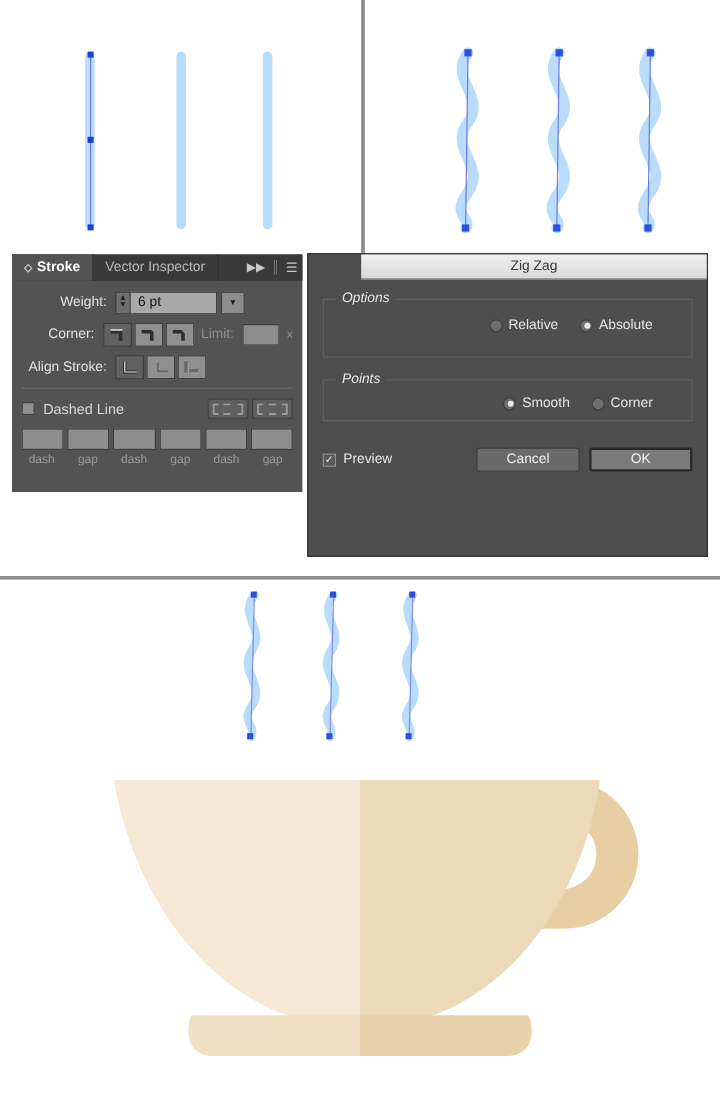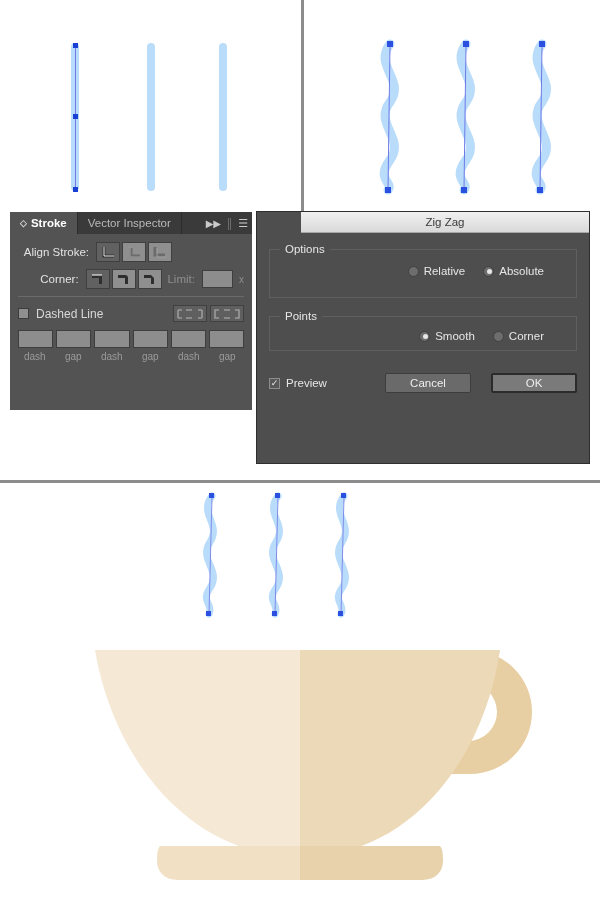--- a/index.html
+++ b/index.html
@@ -97,21 +97,21 @@
   }
   .dlg-title {
     height: 21px; background: linear-gradient(#f0f0f0,#d9d9d9);
     color: #3a3a3a; font-size: 11.5px; display: flex; align-items: center;
     justify-content: center; border-bottom: 1px solid #a8a8a8; margin-left: 44px;
   }
   .dlg-body { padding: 10px 12px; }
   fieldset.grp {
     border: 1px solid #5f5f5f; padding: 10px 10px 10px 10px; margin-bottom: 12px;
   }
-  fieldset.grp legend { padding: 0 5px; font-size: 11.5px; color: #e6e6e6; }
+  fieldset.grp legend { padding: 0 5px; font-size: 11.5px; color: #e6e6e6; font-style: italic; }
 
   .f-row { display: flex; align-items: center; margin-bottom: 8px; }
   .f-label { font-size: 11.5px; color: #e8e8e8; white-space: nowrap; }
   .slider { position: relative; height: 5px; background: #6e6e6e;
     border: 1px solid #3f3f3f; border-radius: 1px; flex: 1; margin: 0 8px; }
   .knob {
     position: absolute; top: -6px; width: 11px; height: 11px;
   }
   .num-field {
     width: 88px; height: 18px; background: #a9a9a9; color: #111;
@@ -131,21 +131,21 @@
     content: ""; position: absolute; left: 2.5px; top: 2.5px;
     width: 5px; height: 5px; border-radius: 50%; background: #e8e8e8;
   }
 
   .dlg-footer { display: flex; align-items: center; padding: 0 12px; }
   .preview { display: flex; align-items: center; gap: 6px; font-size: 11.5px; }
   .chk-on {
     width: 11px; height: 11px; background: #585858; border: 1px solid #8d8d8d;
     color: #e8e8e8; font-size: 9px; line-height: 9px; text-align: center;
   }
-  .btns { margin-left: auto; display: flex; gap: 20px; justify-content: flex-end; }
+  .btns { margin-left: auto; display: flex; gap: 8px; justify-content: flex-end; }
   .dlgbtn {
     width: 86px; height: 20px; background: #6a6a6a; border: 1px solid #3d3d3d;
     color: #eee; font-size: 11.5px; display: flex; align-items: center;
     justify-content: center; border-radius: 2px;
   }
   .dlgbtn.primary { background: #7a7a7a; border: 2px solid #2b2b2b; }
 
   
   #cup { position: absolute; left: 0; top: 483px; width: 600px; height: 431px; }
 </style>
@@ -202,21 +202,57 @@
       </div>
       <div class="tabbar-right">
         <span>▶▶</span>
         <span style="color:#7d7d7d;">║</span>
         <span style="font-size:11px;">☰</span>
       </div>
     </div>
 
     <div class="panel-body">
 
-
+      <div class="row">
+        <div class="row-label">Weight:</div>
+        <div class="spinner">
+          <span>▲</span>
+          <span>▼</span>
+        </div>
+        <div class="weight-field">6 pt</div>
+        <div class="weight-drop">
+          <span>▼</span>
+        </div>
+      </div>
+
+
+      <div class="row">
+        <div class="row-label">Corner:</div>
+        <div class="btngroup">
+          <div class="sqbtn on">
+            <svg width="15" height="13" viewBox="0 0 15 13">
+                <path d="M2,2 L12,2 L12,11 L9,11 L9,5 L2,5 Z" fill="#2e2e2e"></path>
+                <path d="M2,2 L12,2" stroke="#e8e8e8" stroke-width="1.2" fill="none"></path>
+              </svg>
+          </div>
+          <div class="sqbtn">
+            <svg width="15" height="13" viewBox="0 0 15 13">
+                <path d="M2,2 L9,2 A3,3 0 0 1 12,5 L12,11 L9,11 L9,5 L2,5 Z" fill="#2e2e2e"></path>
+              </svg>
+          </div>
+          <div class="sqbtn">
+            <svg width="15" height="13" viewBox="0 0 15 13">
+                <path d="M2,2 L9,2 L12,5 L12,11 L9,11 L9,5 L2,5 Z" fill="#2e2e2e"></path>
+              </svg>
+          </div>
+        </div>
+        <div class="row-label dim" style="width:46px;">Limit:</div>
+        <div class="limit-field"></div>
+        <span class="limit-x">x</span>
+      </div>
 
       <div class="row">
         <div class="row-label">Align Stroke:</div>
         <div class="btngroup">
           <div class="sqbtn on">
             <svg width="15" height="13" viewBox="0 0 15 13">
                 <path d="M3,1 L3,10 L13,10" stroke="#2e2e2e" stroke-width="3" fill="none"></path>
                 <path d="M3,1 L3,10 L13,10" stroke="#e8e8e8" stroke-width="1" fill="none"></path>
               </svg>
           </div>
@@ -226,45 +262,20 @@
                 <path d="M3,1 L3,11 L13,11" stroke="#9f9f9f" stroke-width="1" fill="none"></path>
               </svg>
           </div>
           <div class="sqbtn">
             <svg width="15" height="13" viewBox="0 0 15 13">
                 <path d="M2,1 L2,9 L12,9" stroke="#6b6b6b" stroke-width="3" fill="none"></path>
                 <path d="M4,2 L4,11 L13,11" stroke="#9f9f9f" stroke-width="1" fill="none"></path>
               </svg>
           </div>
         </div>
-      </div>
-
-      <div class="row">
-        <div class="row-label">Corner:</div>
-        <div class="btngroup">
-          <div class="sqbtn on">
-            <svg width="15" height="13" viewBox="0 0 15 13">
-                <path d="M2,2 L12,2 L12,11 L9,11 L9,5 L2,5 Z" fill="#2e2e2e"></path>
-                <path d="M2,2 L12,2" stroke="#e8e8e8" stroke-width="1.2" fill="none"></path>
-              </svg>
-          </div>
-          <div class="sqbtn">
-            <svg width="15" height="13" viewBox="0 0 15 13">
-                <path d="M2,2 L9,2 A3,3 0 0 1 12,5 L12,11 L9,11 L9,5 L2,5 Z" fill="#2e2e2e"></path>
-              </svg>
-          </div>
-          <div class="sqbtn">
-            <svg width="15" height="13" viewBox="0 0 15 13">
-                <path d="M2,2 L9,2 L12,5 L12,11 L9,11 L9,5 L2,5 Z" fill="#2e2e2e"></path>
-              </svg>
-          </div>
-        </div>
-        <div class="row-label dim" style="width:46px;">Limit:</div>
-        <div class="limit-field"></div>
-        <span class="limit-x">x</span>
       </div>
 
       <div class="hr"></div>
 
       <div class="dash-row">
         <div class="chk"></div>
         <span style="font-size:12px;">Dashed Line</span>
         <div class="dash-btns">
           <div class="dashbtn">
             <svg width="26" height="10" viewBox="0 0 26 10">

